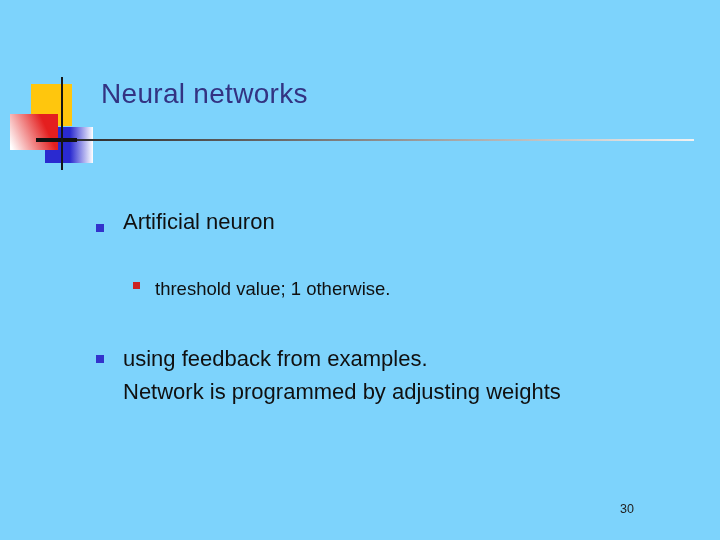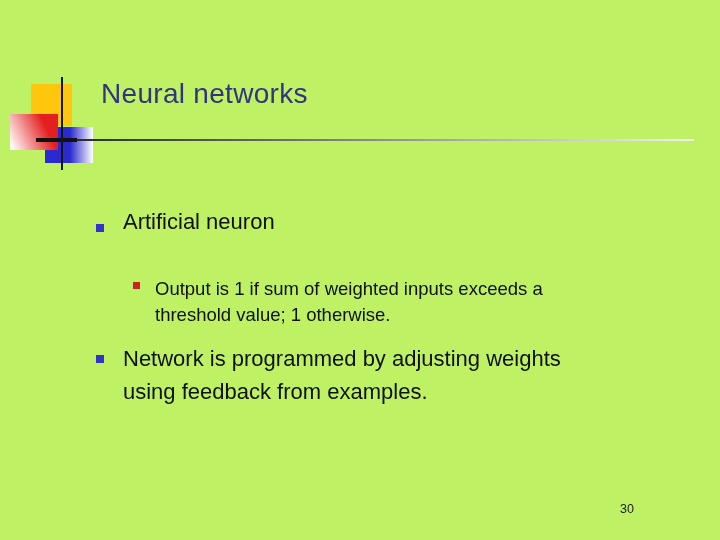--- a/index.html
+++ b/index.html
@@ -1,19 +1,19 @@
 <!DOCTYPE html>
 <html style="--title-text: #333382; --body-text: #101010; --bullet-level1: #3333cc; --bullet-level2: #cc2222; --accent-yellow: #ffc60d; --accent-red: #e41f1f; --accent-blue: #2a2ad0; --divider-dark: #1f1f1f; --divider-light: #f2f2f2;"><head>
 <meta charset="utf-8">
 <style>
   html,body { margin:0; padding:0; background:#888; }
   .slide {
     position:relative;
     width:720px; height:540px;
-    background:#bef264;
+    background:#7dd3fc;
     overflow:hidden;
     font-family:"Liberation Sans", sans-serif;
     margin:0 auto;
   }
 
   
   .sq { position:absolute; }
   .sq-yellow {
     left:31px; top:84px; width:41px; height:42px;
     background:var(--accent-yellow);
@@ -96,28 +96,27 @@
     <span class="marker"></span>
     <div class="txt">
       <div>Artificial neuron</div>
     </div>
   </div>
 
 
   <div class="row l2 row-s2">
     <span class="marker"></span>
     <div class="txt">
-      <div>Output is 1 if sum of weighted inputs exceeds a</div>
       <div>threshold value; 1 otherwise.</div>
     </div>
   </div>
 
   <div class="row l1 row-b3">
     <span class="marker"></span>
     <div class="txt">
+      <div>using feedback from examples.</div>
       <div>Network is programmed by adjusting weights</div>
-      <div>using feedback from examples.</div>
     </div>
   </div>
 
   <div class="pagenum">30</div>
 
 </div>
 
 </body></html>

